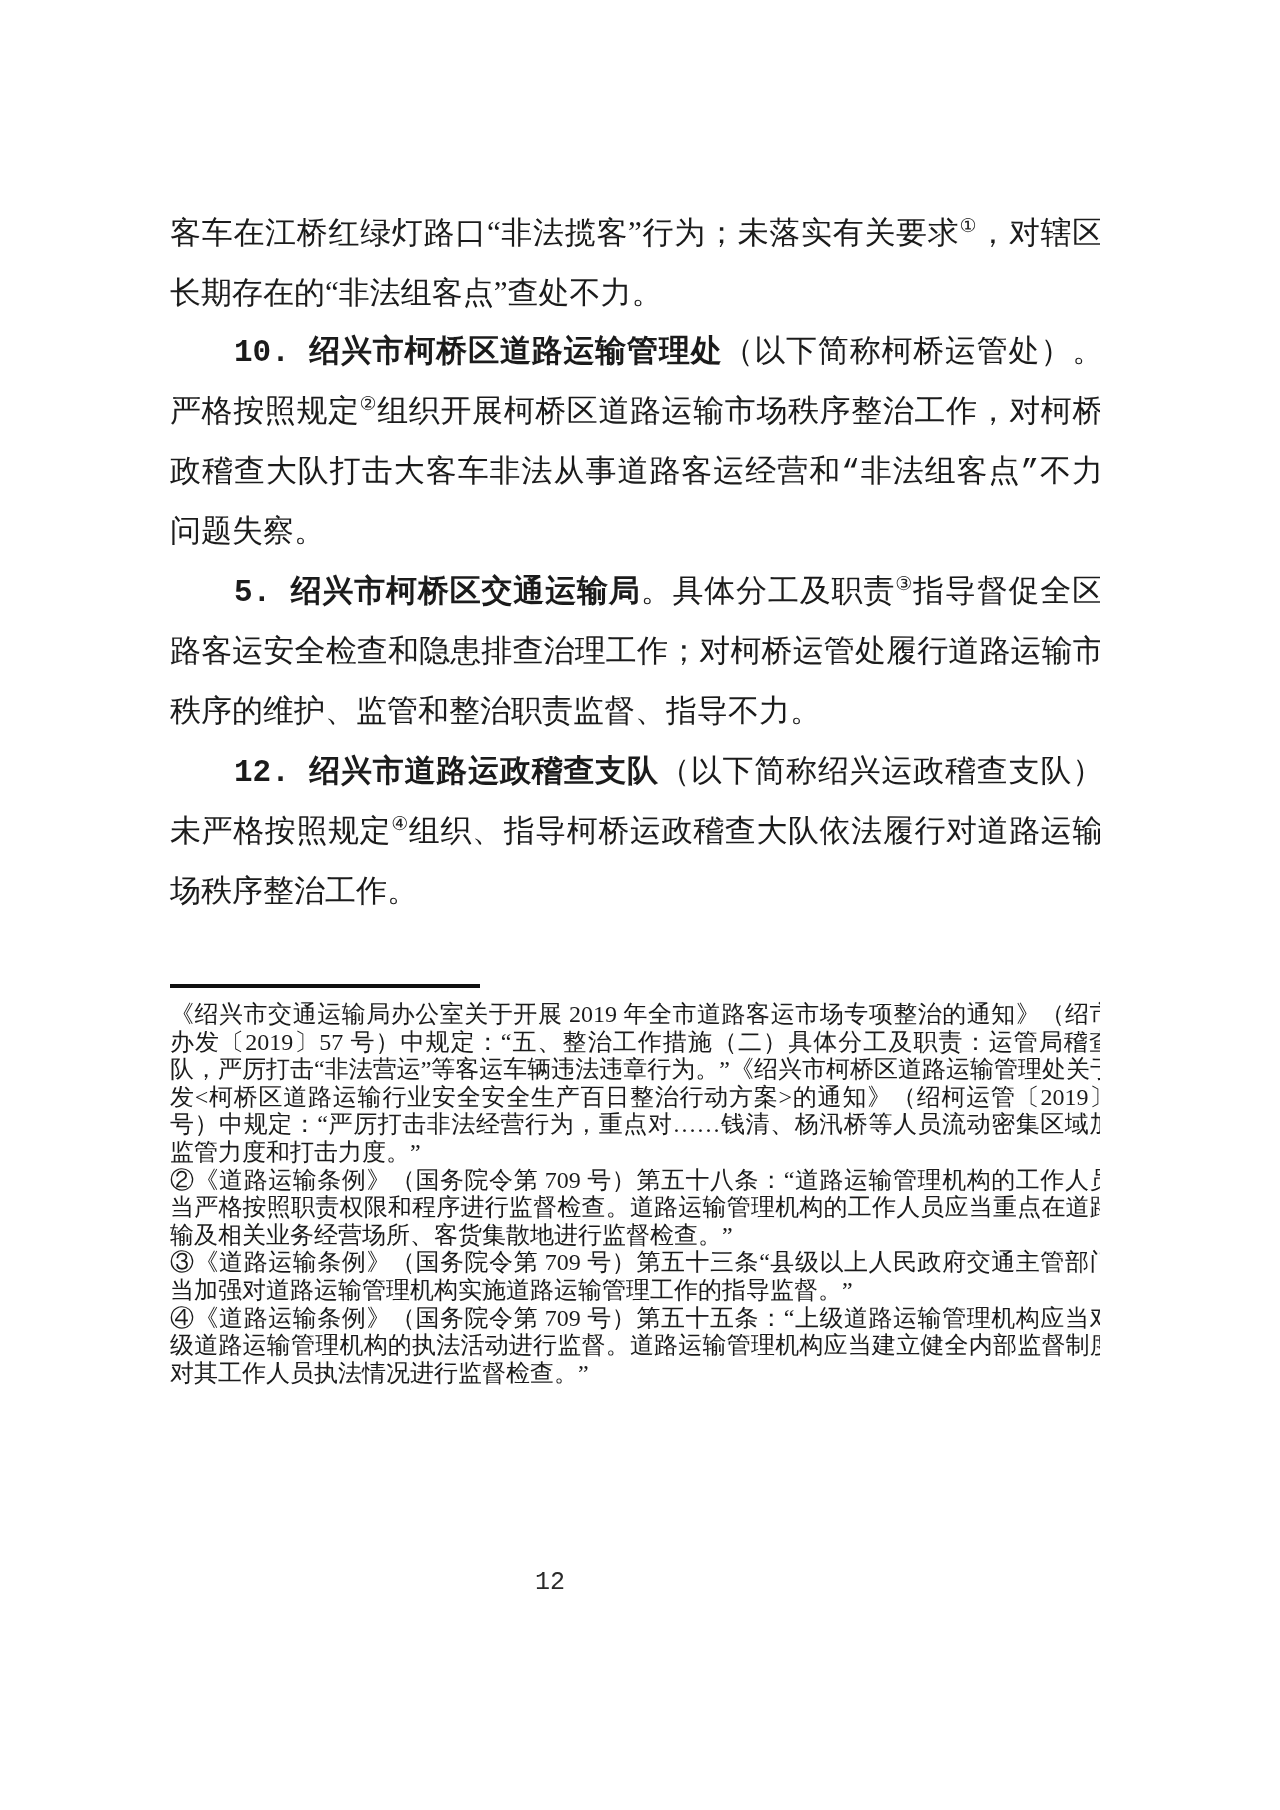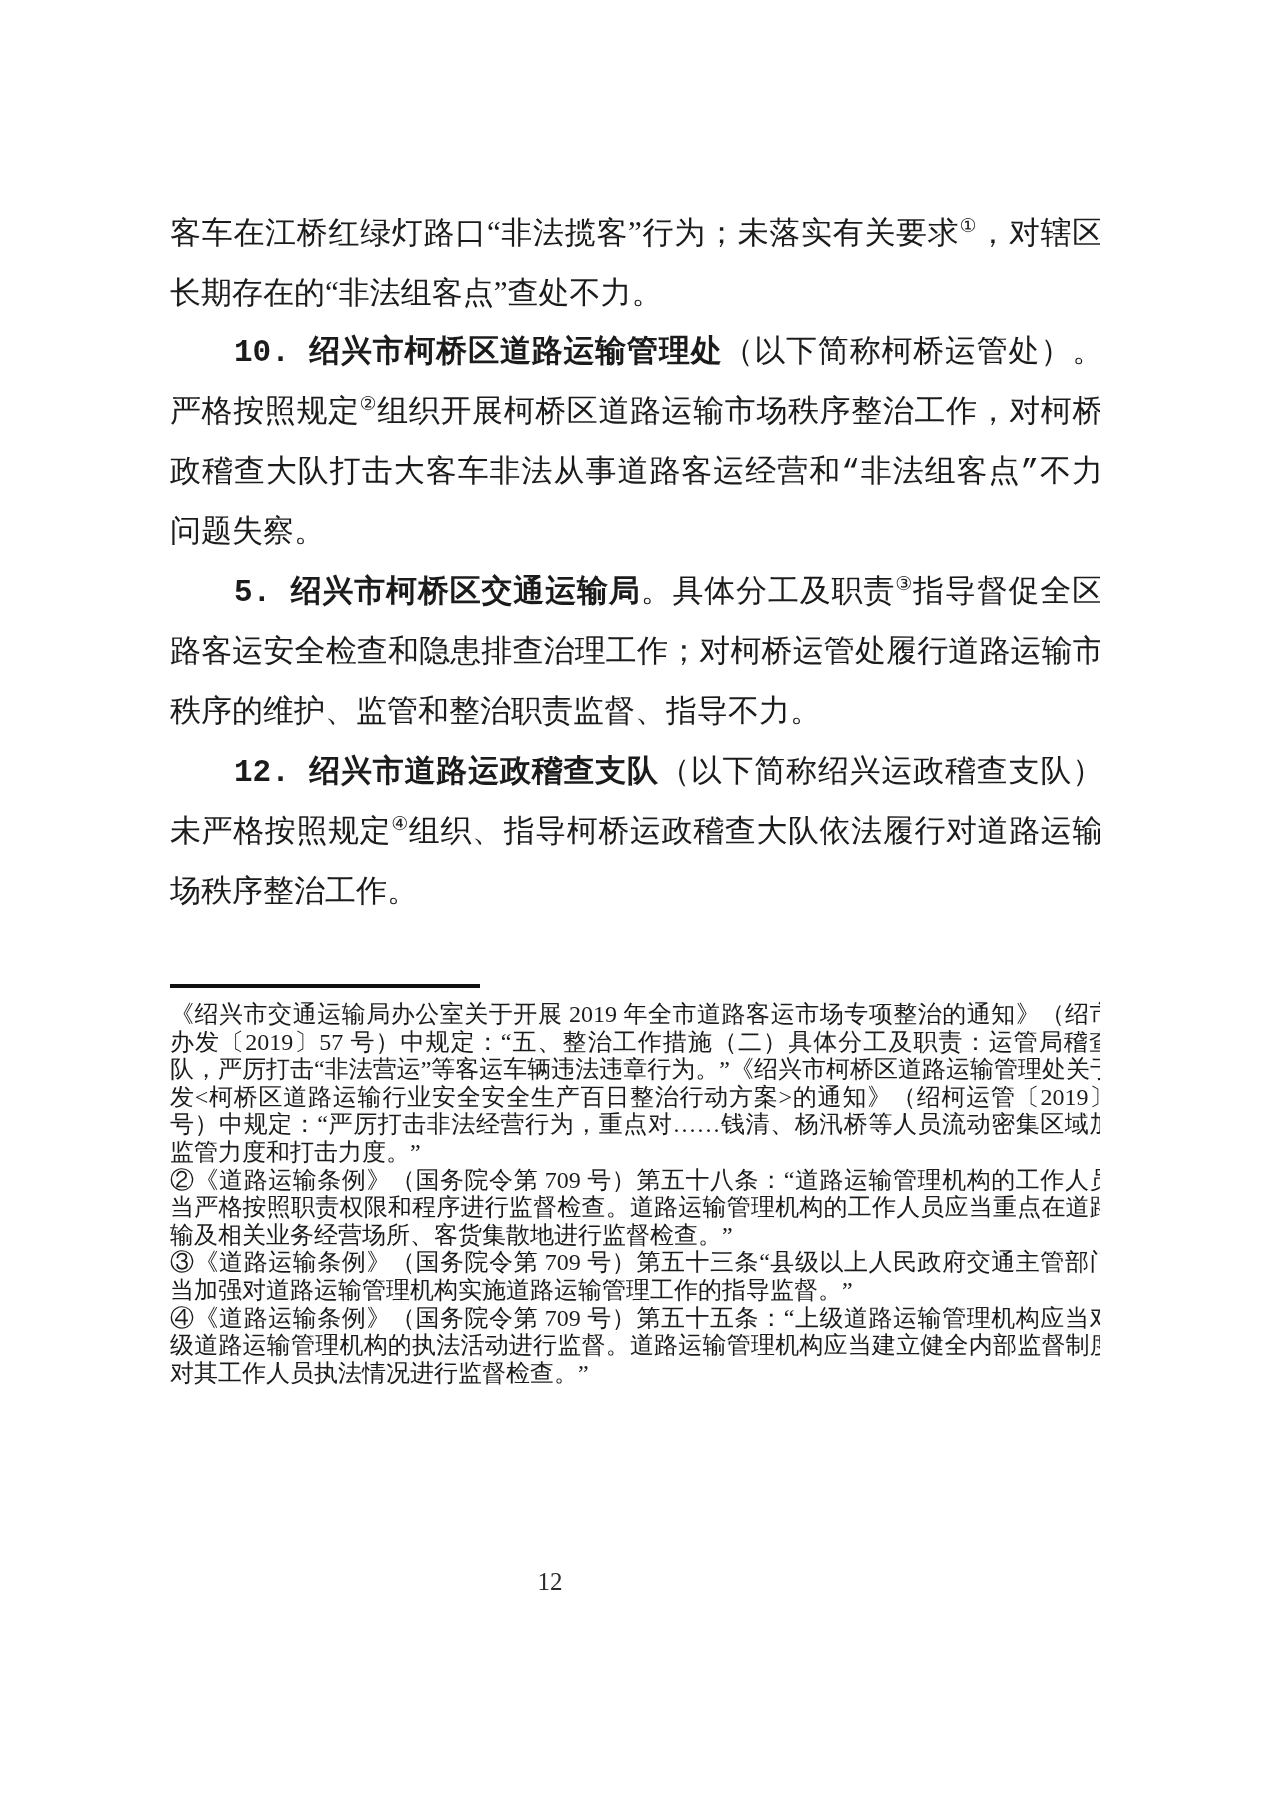--- a/index.html
+++ b/index.html
@@ -64,21 +64,21 @@
   .footnote-para {
     margin: 0;
   }
   
   .page-number {
     position: absolute;
     top: 1568px;
     left: 0;
     width: 100%;
     text-align: center;
-    font-family: Liberation Serif, serif;
+    font-family: Liberation Mono, monospace;
     font-size: 25px;
     color: #2a2a2a;
   }
 </style>
 </head>
 <body>
 
 <div class="page">
   <div class="body-text" id="body-text">
       <p class="body-para"><span>客车在江桥红绿灯路口“非法揽客”行为；未落实有关要求</span><sup>①</sup><span>，对辖区内长期存在的“非法组客点”查处不力。</span></p>

